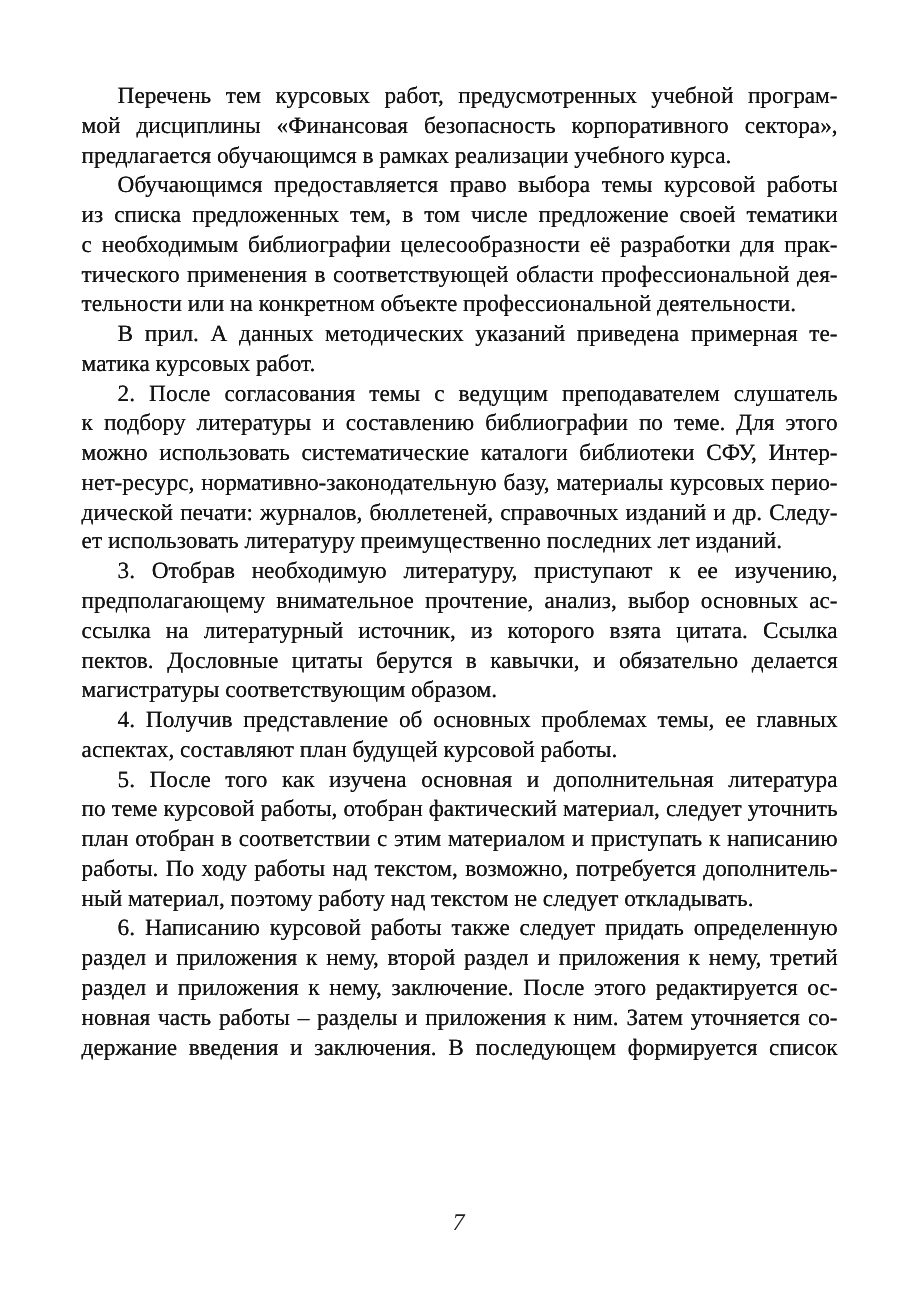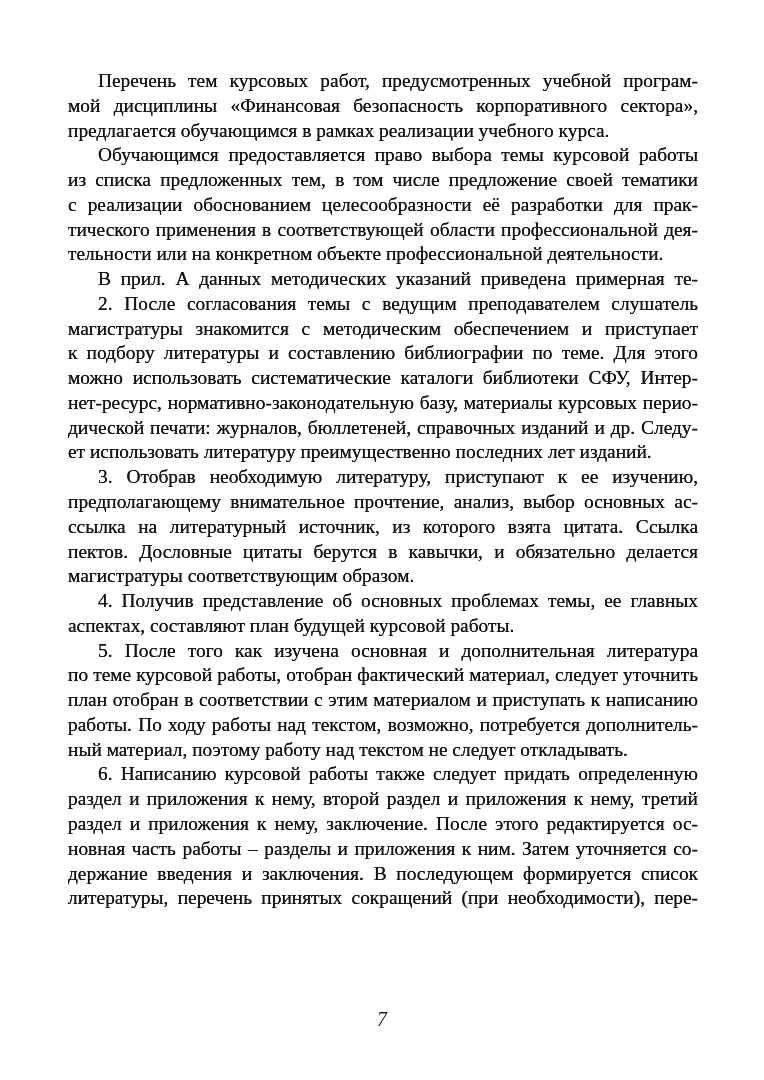--- a/index.html
+++ b/index.html
@@ -60,30 +60,30 @@
 <div class="page">
   <div class="text-block">
       <div class="paragraph">
         <div class="line first">Перечень тем курсовых работ, предусмотренных учебной програм-</div>
         <div class="line">мой дисциплины «Финансовая безопасность корпоративного сектора»,</div>
         <div class="line end">предлагается обучающимся в рамках реализации учебного курса.</div>
       </div>
       <div class="paragraph">
         <div class="line first">Обучающимся предоставляется право выбора темы курсовой работы</div>
         <div class="line">из списка предложенных тем, в том числе предложение своей тематики</div>
-        <div class="line">с реализации обоснованием целесообразности её разработки для прак-</div>
+        <div class="line">с необходимым библиографии целесообразности её разработки для прак-</div>
         <div class="line">тического применения в соответствующей области профессиональной дея-</div>
         <div class="line end">тельности или на конкретном объекте профессиональной деятельности.</div>
       </div>
       <div class="paragraph">
         <div class="line first">В прил. А данных методических указаний приведена примерная те-</div>
+        <div class="line end">матика курсовых работ.</div>
       </div>
       <div class="paragraph">
         <div class="line first">2. После согласования темы с ведущим преподавателем слушатель</div>
-        <div class="line">магистратуры знакомится с методическим обеспечением и приступает</div>
         <div class="line">к подбору литературы и составлению библиографии по теме. Для этого</div>
         <div class="line">можно использовать систематические каталоги библиотеки СФУ, Интер-</div>
         <div class="line">нет-ресурс, нормативно-законодательную базу, материалы курсовых перио-</div>
         <div class="line">дической печати: журналов, бюллетеней, справочных изданий и др. Следу-</div>
         <div class="line end">ет использовать литературу преимущественно последних лет изданий.</div>
       </div>
       <div class="paragraph">
         <div class="line first">3. Отобрав необходимую литературу, приступают к ее изучению,</div>
         <div class="line">предполагающему внимательное прочтение, анализ, выбор основных ас-</div>
         <div class="line">ссылка на литературный источник, из которого взята цитата. Ссылка</div>
@@ -100,17 +100,16 @@
         <div class="line">план отобран в соответствии с этим материалом и приступать к написанию</div>
         <div class="line">работы. По ходу работы над текстом, возможно, потребуется дополнитель-</div>
         <div class="line end">ный материал, поэтому работу над текстом не следует откладывать.</div>
       </div>
       <div class="paragraph">
         <div class="line first">6. Написанию курсовой работы также следует придать определенную</div>
         <div class="line">раздел и приложения к нему, второй раздел и приложения к нему, третий</div>
         <div class="line">раздел и приложения к нему, заключение. После этого редактируется ос-</div>
         <div class="line">новная часть работы – разделы и приложения к ним. Затем уточняется со-</div>
         <div class="line">держание введения и заключения. В последующем формируется список</div>
-        <div class="line">литературы, перечень принятых сокращений (при необходимости), пере-</div>
       </div>
     </div>
   <div class="folio">7</div>
 </div>
 
 </body></html>

